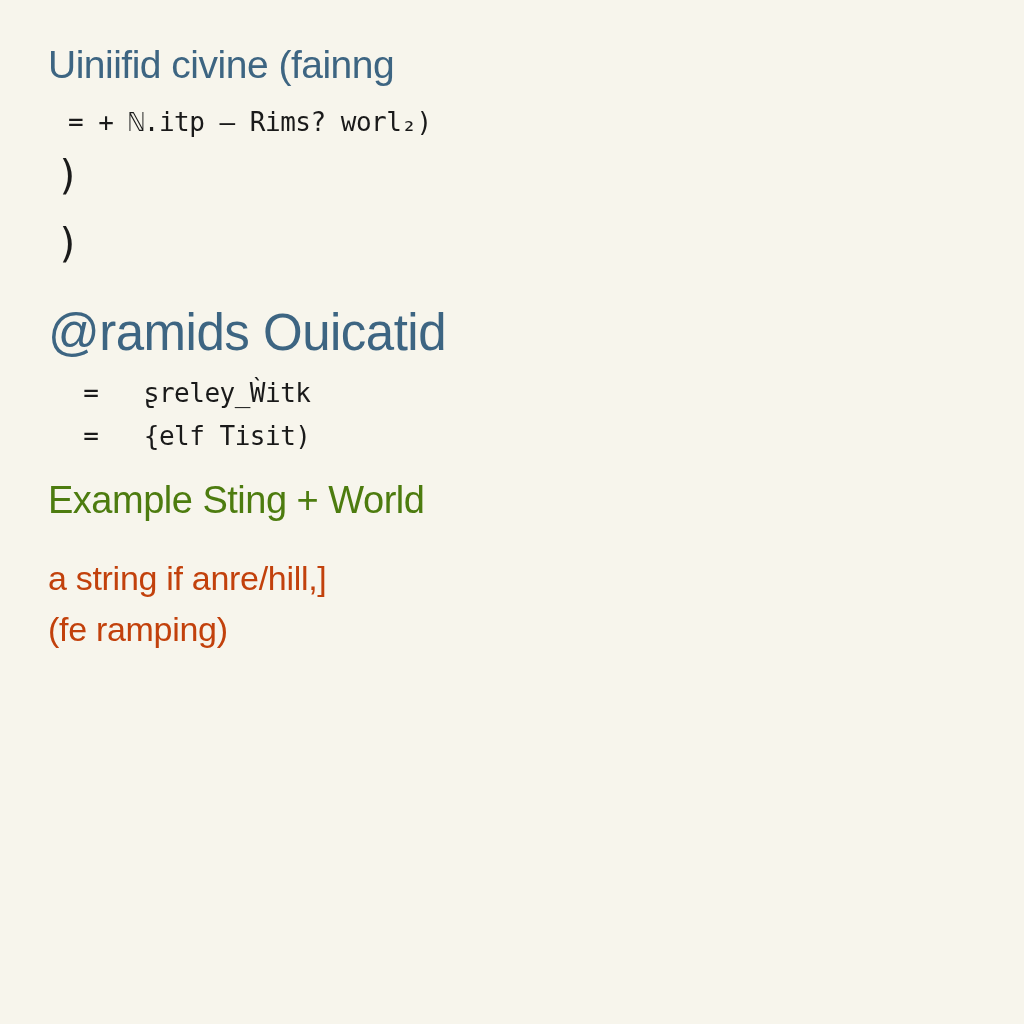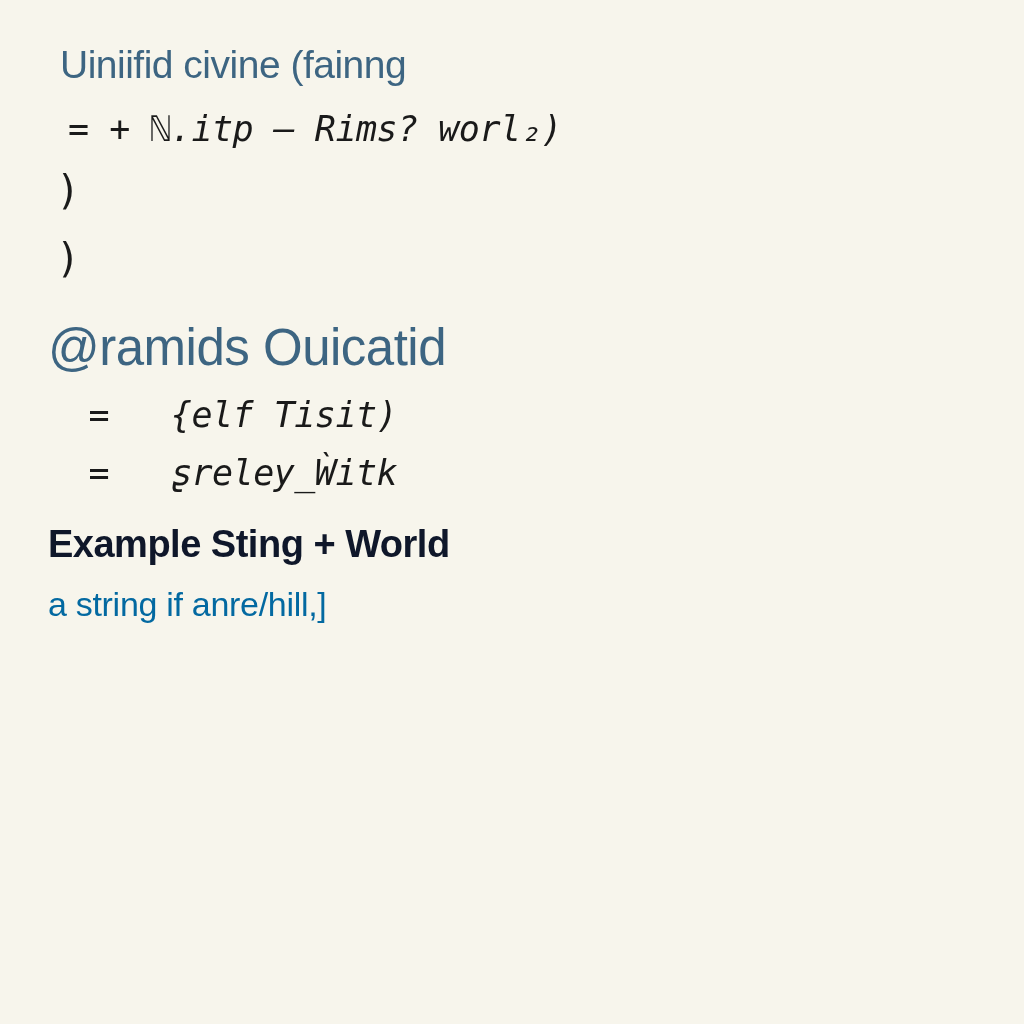--- a/index.html
+++ b/index.html
@@ -12,61 +12,59 @@
       color: #1a1a1a;
       font-size: 32px;
       line-height: 1.5;
     }
     .heading {
       color: #3d6582;
       font-size: 39px;
       font-weight: 500;
       letter-spacing: -0.5px;
       margin-bottom: 6px;
-      margin-left: 12px;
     }
     .heading2 {
       color: #3d6582;
       font-size: 51px;
       font-weight: 400;
       letter-spacing: -0.5px;
       margin-top: 20px;
     }
     .heading3 {
-      color: #0f172a;
+      color: #4d7c0f;
       font-size: 38px;
-      font-weight: 700;
+      font-weight: 400;
       letter-spacing: -0.5px;
       margin-top: 14px;
     }
     .codeblock {
       font-family: 'Consolas', 'Lucida Console', monospace;
-      font-size: 35px;
+      font-size: 26px;
       letter-spacing: -0.5px;
       line-height: 1.65;
-      font-style: italic;
     }
     .codeline {
       margin-left: 20px;
       white-space: pre;
     }
     .closeparen {
       font-family: 'Consolas', 'Lucida Console', monospace;
       font-size: 40px;
       margin-left: 8px;
       line-height: 1.6;
     }
     .inline-accent { color: #5a8aa8; }
     .bodytext {
       font-family: 'Segoe UI', 'Lucida Sans', sans-serif;
       font-size: 34px;
       letter-spacing: -0.3px;
       line-height: 1.5;
-      margin-top: 6px;
-      color: #0369a1;
+      margin-top: 24px;
+      color: #c2410c;
     }
     .spacer-sm { height: 4px; }
   </style>
 </head>
 <body>
 
 <div class="heading">Uiniifid civine (fainng</div>
 
 <div class="codeblock">
   <div class="codeline">= + ℕ.itp – Rims? worl₂)</div>
@@ -77,21 +75,22 @@
 <div class="spacer-sm"></div>
 
 <div class="codeblock">
 </div>
 
 <div class="closeparen">)</div>
 
 <div class="heading2">@ramids Ouicatid</div>
 
 <div class="codeblock">
+  <div class="codeline"> =   ʂreley_Ẁitk</div>
   <div class="codeline"> =   {elf Tisit)</div>
-  <div class="codeline"> =   ʂreley_Ẁitk</div>
 </div>
 
 <div class="heading3">Example Sting + World</div>
 
 <div class="bodytext">
   <div>a string if anre/hill,]</div>
+  <div>(fe ramping)</div>
 </div>
 
 </body></html>

